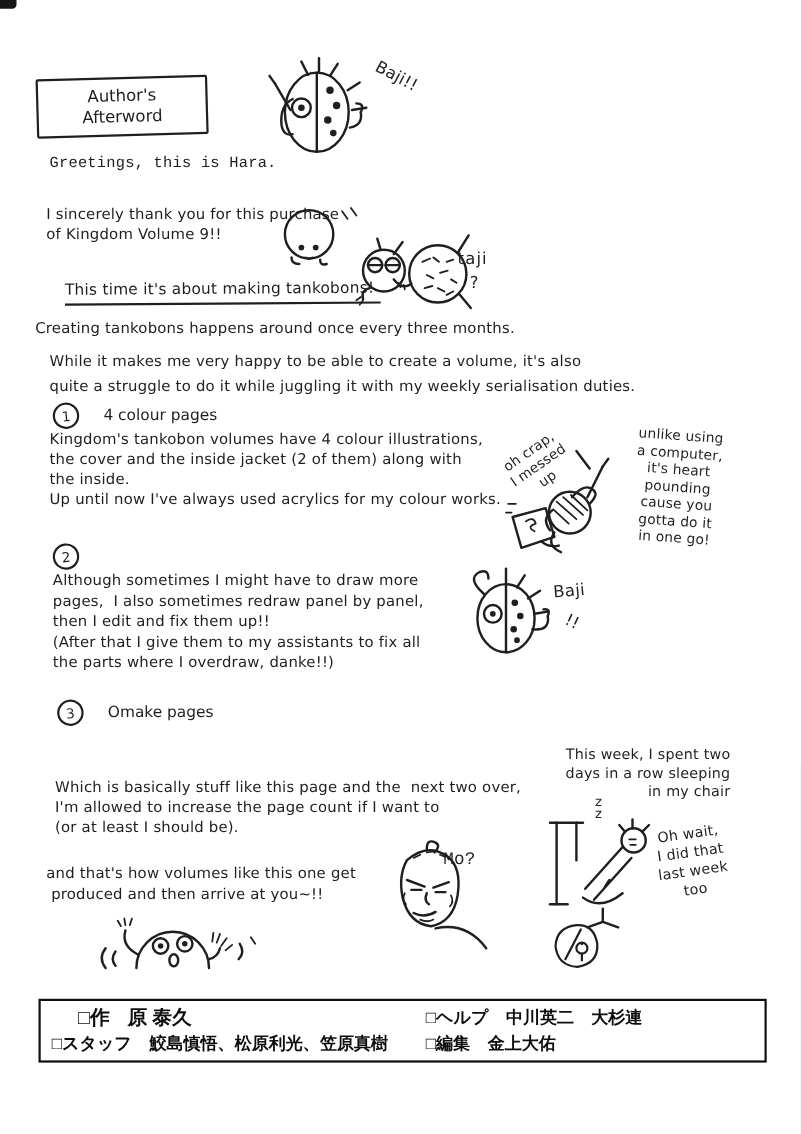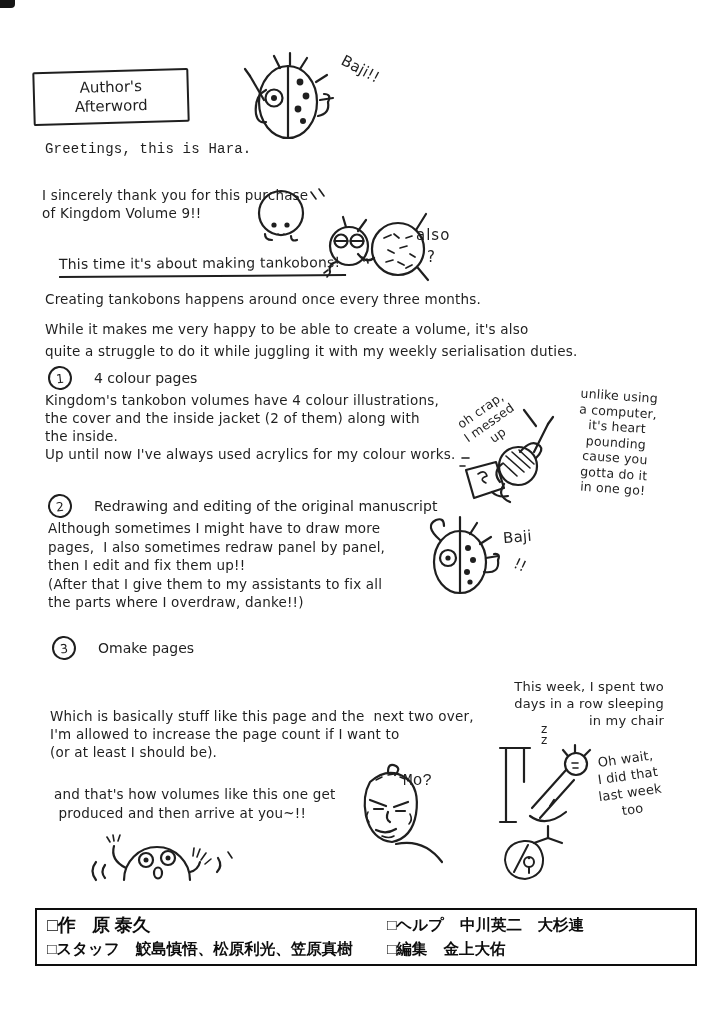--- a/index.html
+++ b/index.html
@@ -33,21 +33,21 @@
   svg.doodle *{vector-effect:non-scaling-stroke;}
   .credits{
     position:absolute;left:35px;top:908px;width:662px;height:58px;
     border:2px solid #0d0d0d;box-sizing:border-box;
     display:grid;grid-template-columns:340px 1fr;grid-template-rows:1fr 1fr;
     align-items:center;padding:3px 10px;
     font-family:"Liberation Serif","DejaVu Serif",serif;font-weight:bold;
     color:#0d0d0d;
   }
   .credits .lbl{margin-right:16px;}
-  .cr-author{font-size:18px;}
+  .cr-author{font-size:18px;margin-left:24px;}
   .cr-help,.cr-staff,.cr-editor{font-size:15.5px;}
   .artifact{position:absolute;left:0;top:0;width:15px;height:8px;background:#151515;border-bottom-right-radius:4px;}
 </style>
 </head>
 <body>
 
 <div class="page">
 
   <div class="artifact"></div>
 
@@ -117,24 +117,24 @@
       <path d="M66 40 l6 3"></path>
         <path d="M78 38 l7 -2"></path>
         <path d="M88 44 l5 3"></path>
       <path d="M64 52 l7 -2"></path>
         <path d="M76 52 l6 3"></path>
         <path d="M84 58 l6 -3"></path>
     </g>
     <path d="M104 4 L94 20"></path>
       <path d="M96 58 L106 70"></path>
   </svg>
-  <div class="hand" style="left:416px;top:226px;font-size:15px;letter-spacing:1px;">also</div>
+  <div class="hand" style="left:416px;top:226px;font-size:15px;letter-spacing:1px;">taji</div>
   <div class="hand" style="left:427px;top:248px;font-size:15px;">?</div>
 
-  <div class="hand" style="left:45px;top:290px;">Creating tankobons happens around once every three months.</div>
+  <div class="hand" style="left:32px;top:290px;">Creating tankobons happens around once every three months.</div>
   <div class="hand" style="left:45px;top:318px;line-height:22px;">While it makes me very happy to be able to create a volume, it's also
 quite a struggle to do it while juggling it with my weekly serialisation duties.</div>
 
   <div class="sec-head" style="left:48px;top:366px;">
     <span class="num-circle">1</span>
     <span class="sec-title">4 colour pages</span>
   </div>
   <div class="hand" style="left:45px;top:391px;">Kingdom's tankobon volumes have 4 colour illustrations,
 the cover and the inside jacket (2 of them) along with
 the inside.
@@ -168,21 +168,20 @@
   <div class="hand" style="left:556px;top:388px;width:120px;text-align:center;font-size:12.5px;line-height:15.5px;transform:rotate(4deg);">unlike using
 a computer,
 it's heart
 pounding
 cause you
 gotta do it
 in one go!</div>
 
   <div class="sec-head" style="left:48px;top:494px;">
     <span class="num-circle">2</span>
-    <span class="sec-title">Redrawing and editing of the original manuscript</span>
   </div>
   <div class="hand" style="left:48px;top:519px;line-height:18.5px;">Although sometimes I might have to draw more
 pages,  I also sometimes redraw panel by panel,
 then I edit and fix them up!!
 (After that I give them to my assistants to fix all
 the parts where I overdraw, danke!!)</div>
 
   <svg class="doodle" style="left:410px;top:510px" width="100" height="92" viewBox="0 0 100 92" fill="none" stroke="#1f1f1f" stroke-width="2.2" stroke-linecap="round" stroke-linejoin="round">
     <ellipse cx="50" cy="52" rx="26" ry="31"></ellipse>
     <path d="M50 21 V83"></path>
@@ -235,21 +234,21 @@
     <path d="M52 96 V108"></path>
       <path d="M52 108 L38 113"></path>
       <path d="M52 108 L66 113"></path>
   </svg>
 
   <div class="hand" style="left:584px;top:750px;width:90px;text-align:center;font-size:13px;line-height:17px;transform:rotate(-8deg);">Oh wait,
 I did that
 last week
 too</div>
 
-  <div class="hand" style="left:42px;top:785px;line-height:19px;margin-left:12px;">and that's how volumes like this one get
+  <div class="hand" style="left:42px;top:785px;line-height:19px;">and that's how volumes like this one get
  produced and then arrive at you~!!</div>
 
   <svg class="doodle" style="left:336px;top:760px" width="108" height="106" viewBox="0 0 108 106" fill="none" stroke="#1f1f1f" stroke-width="2.2" stroke-linecap="round" stroke-linejoin="round">
     <path d="M34 22 Q52 6 70 18 Q84 28 80 54 Q76 78 56 82 Q36 80 30 56 Q26 36 34 22 Z"></path>
     <path d="M52 12 q0 -10 8 -6 q5 3 -1 9"></path>
     <g stroke-width="1.5">
       <path d="M40 20 l6 -3"></path>
         <path d="M52 15 l6 -1"></path>
         <path d="M64 17 l5 2"></path>
     </g>

